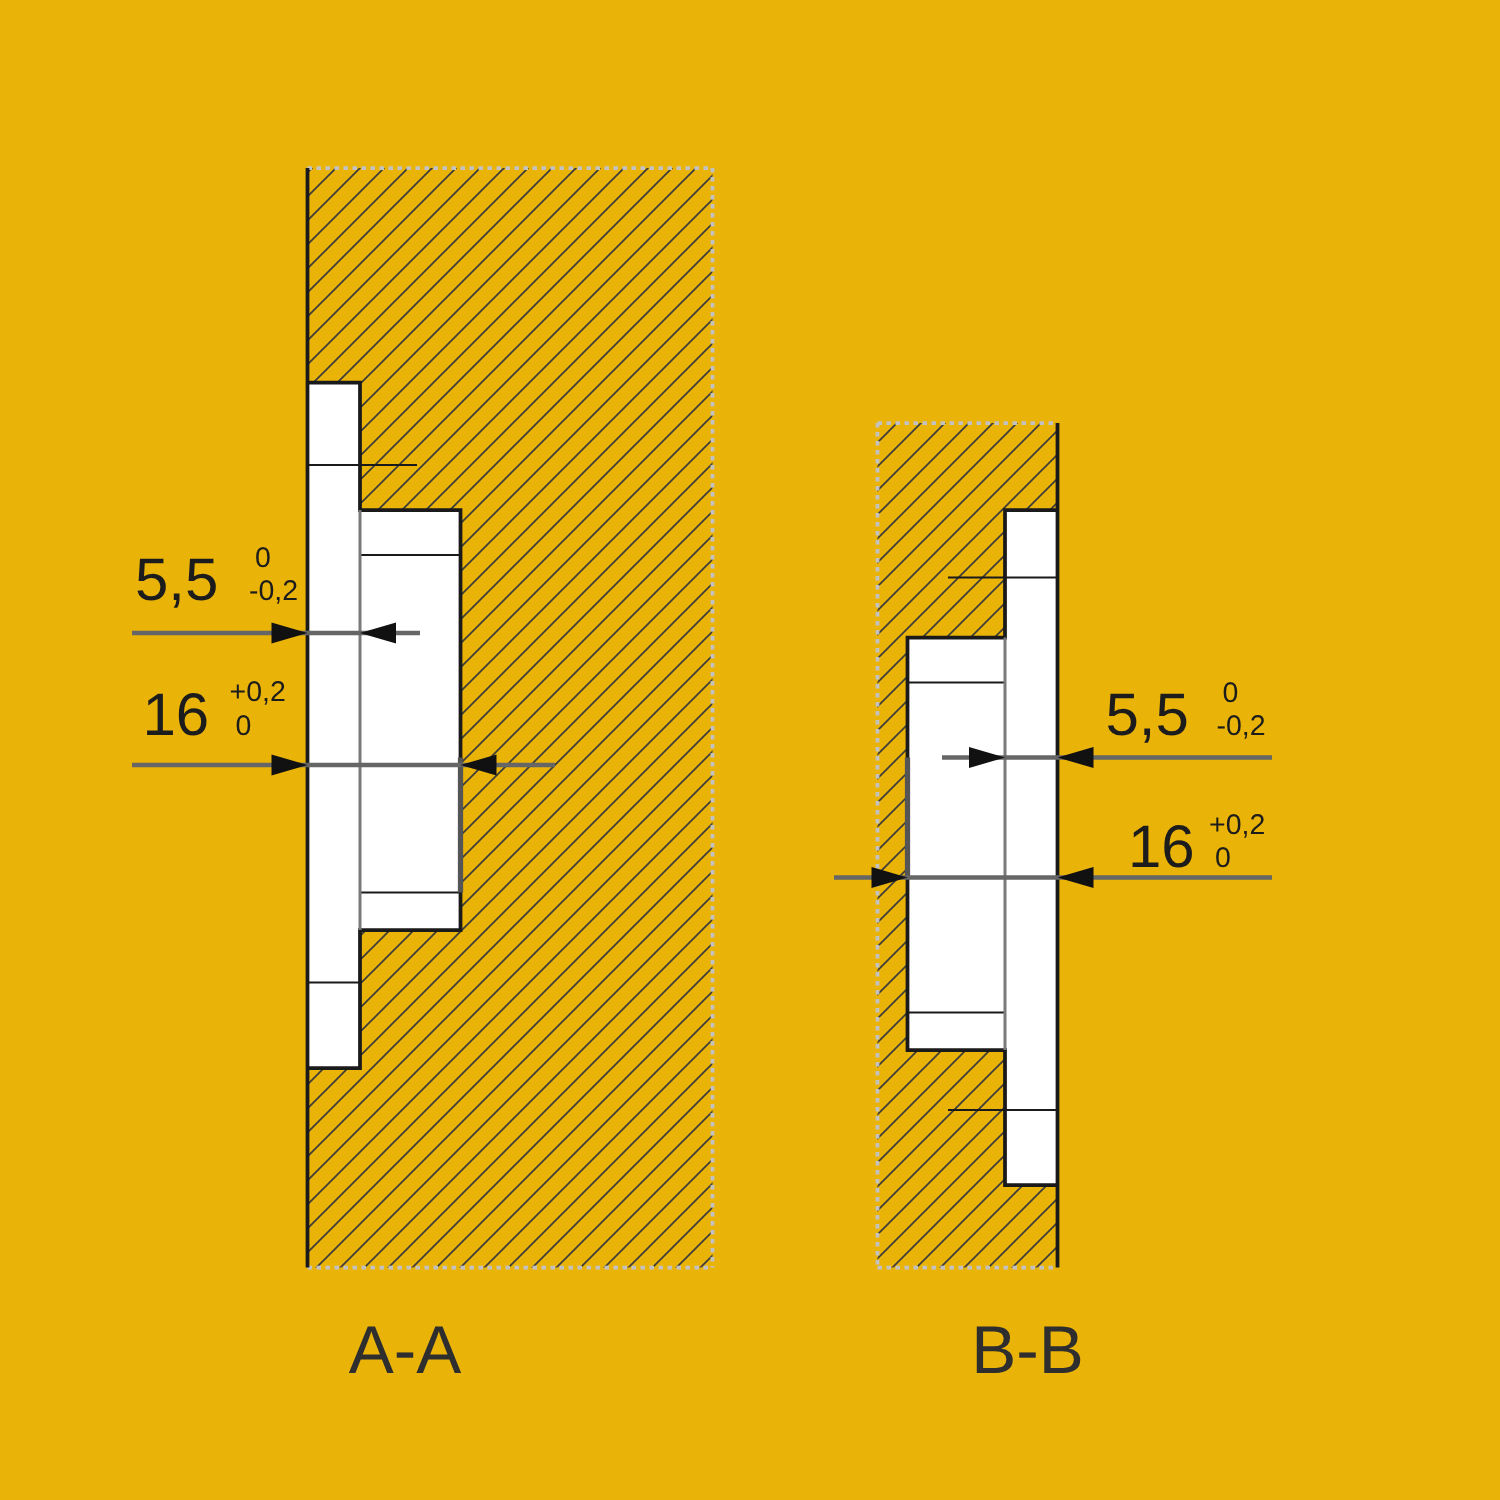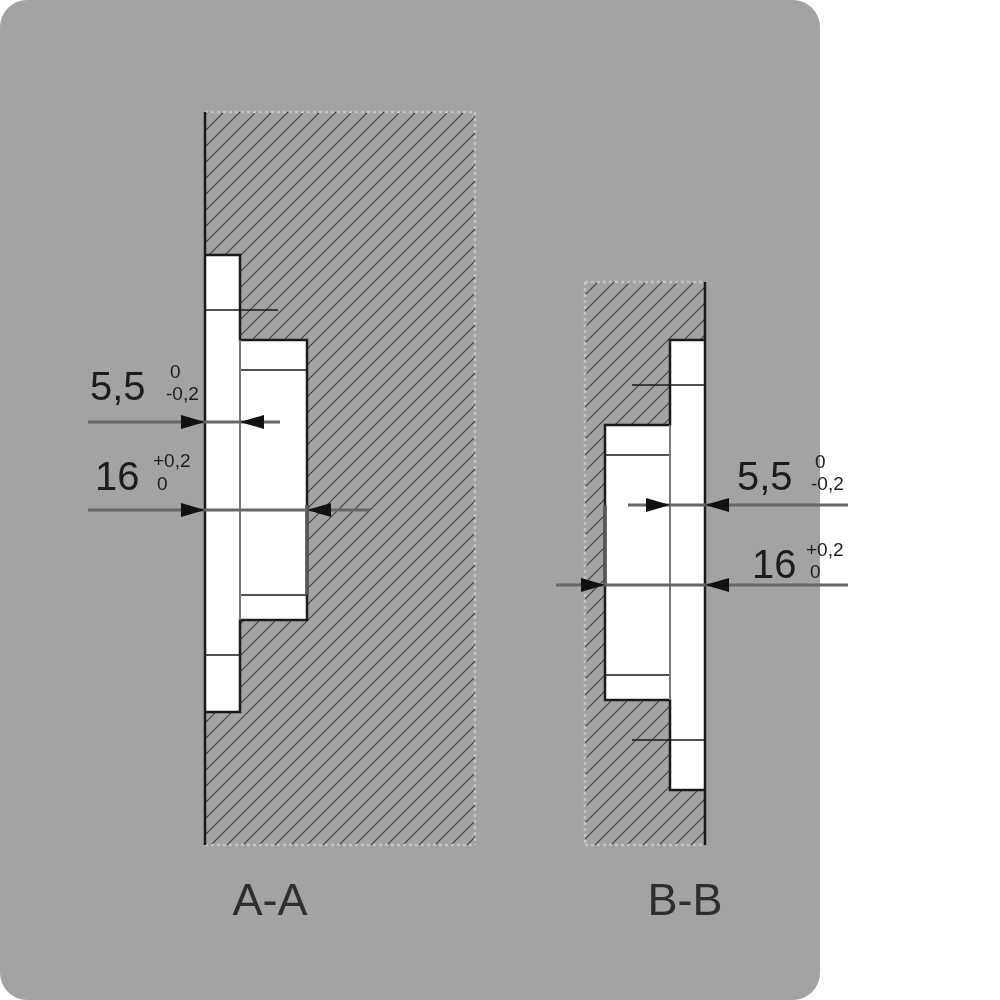--- a/index.html
+++ b/index.html
@@ -1,17 +1,17 @@
 <!DOCTYPE html>
 <html><head>
 <meta charset="utf-8">
 <title>Section Views</title>
 <style>
   html,body{margin:0;padding:0;background:#ffffff;}
-  .stage{width:820px;height:1000px;position:relative;background:#a3a3a3;border-radius:27px;}
+  .stage{width:1000px;height:1000px;position:relative;background:#eab308;}
   svg{display:block;}
   .hatchline{stroke:#3a3a3a;stroke-width:1.1;}
   .outline{stroke:#1a1a1a;stroke-width:2.5;fill:none;stroke-linejoin:miter;}
   .face{stroke:#1a1a1a;stroke-width:2.5;}
   .thin{stroke:#1a1a1a;stroke-width:1.4;}
   .inner-gray{stroke:#7a7a7a;stroke-width:2;}
   .ext-thick{stroke:#555555;stroke-width:3.5;}
   .dimline{stroke:#666666;stroke-width:3;}
   .arrow{fill:#111111;stroke:none;}
   .break{stroke:#c2c2c2;stroke-width:2.5;stroke-dasharray:3 3;fill:none;}

